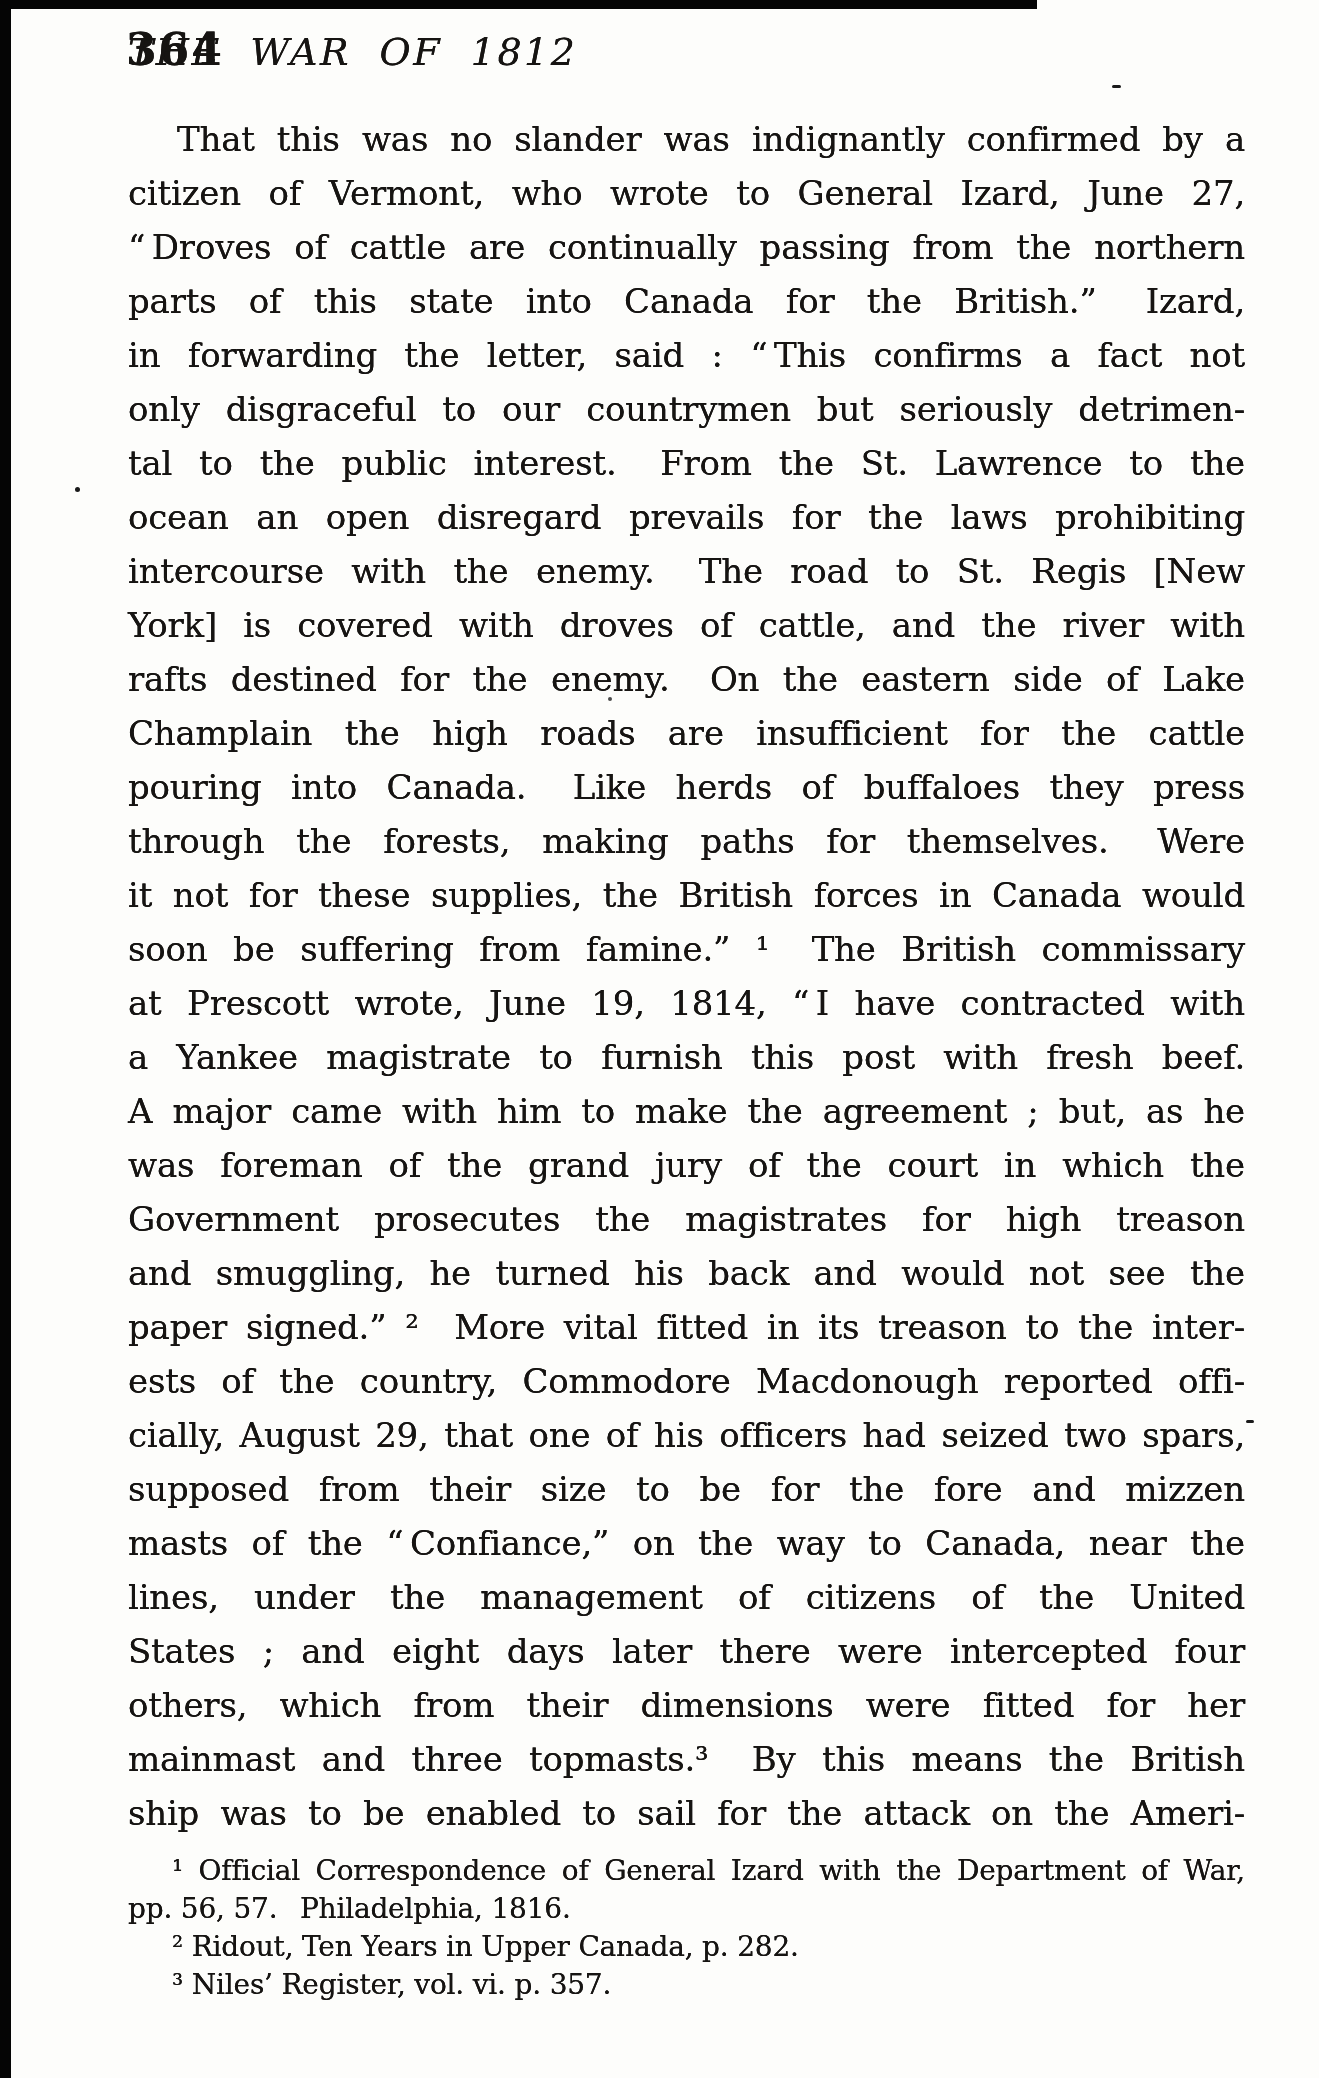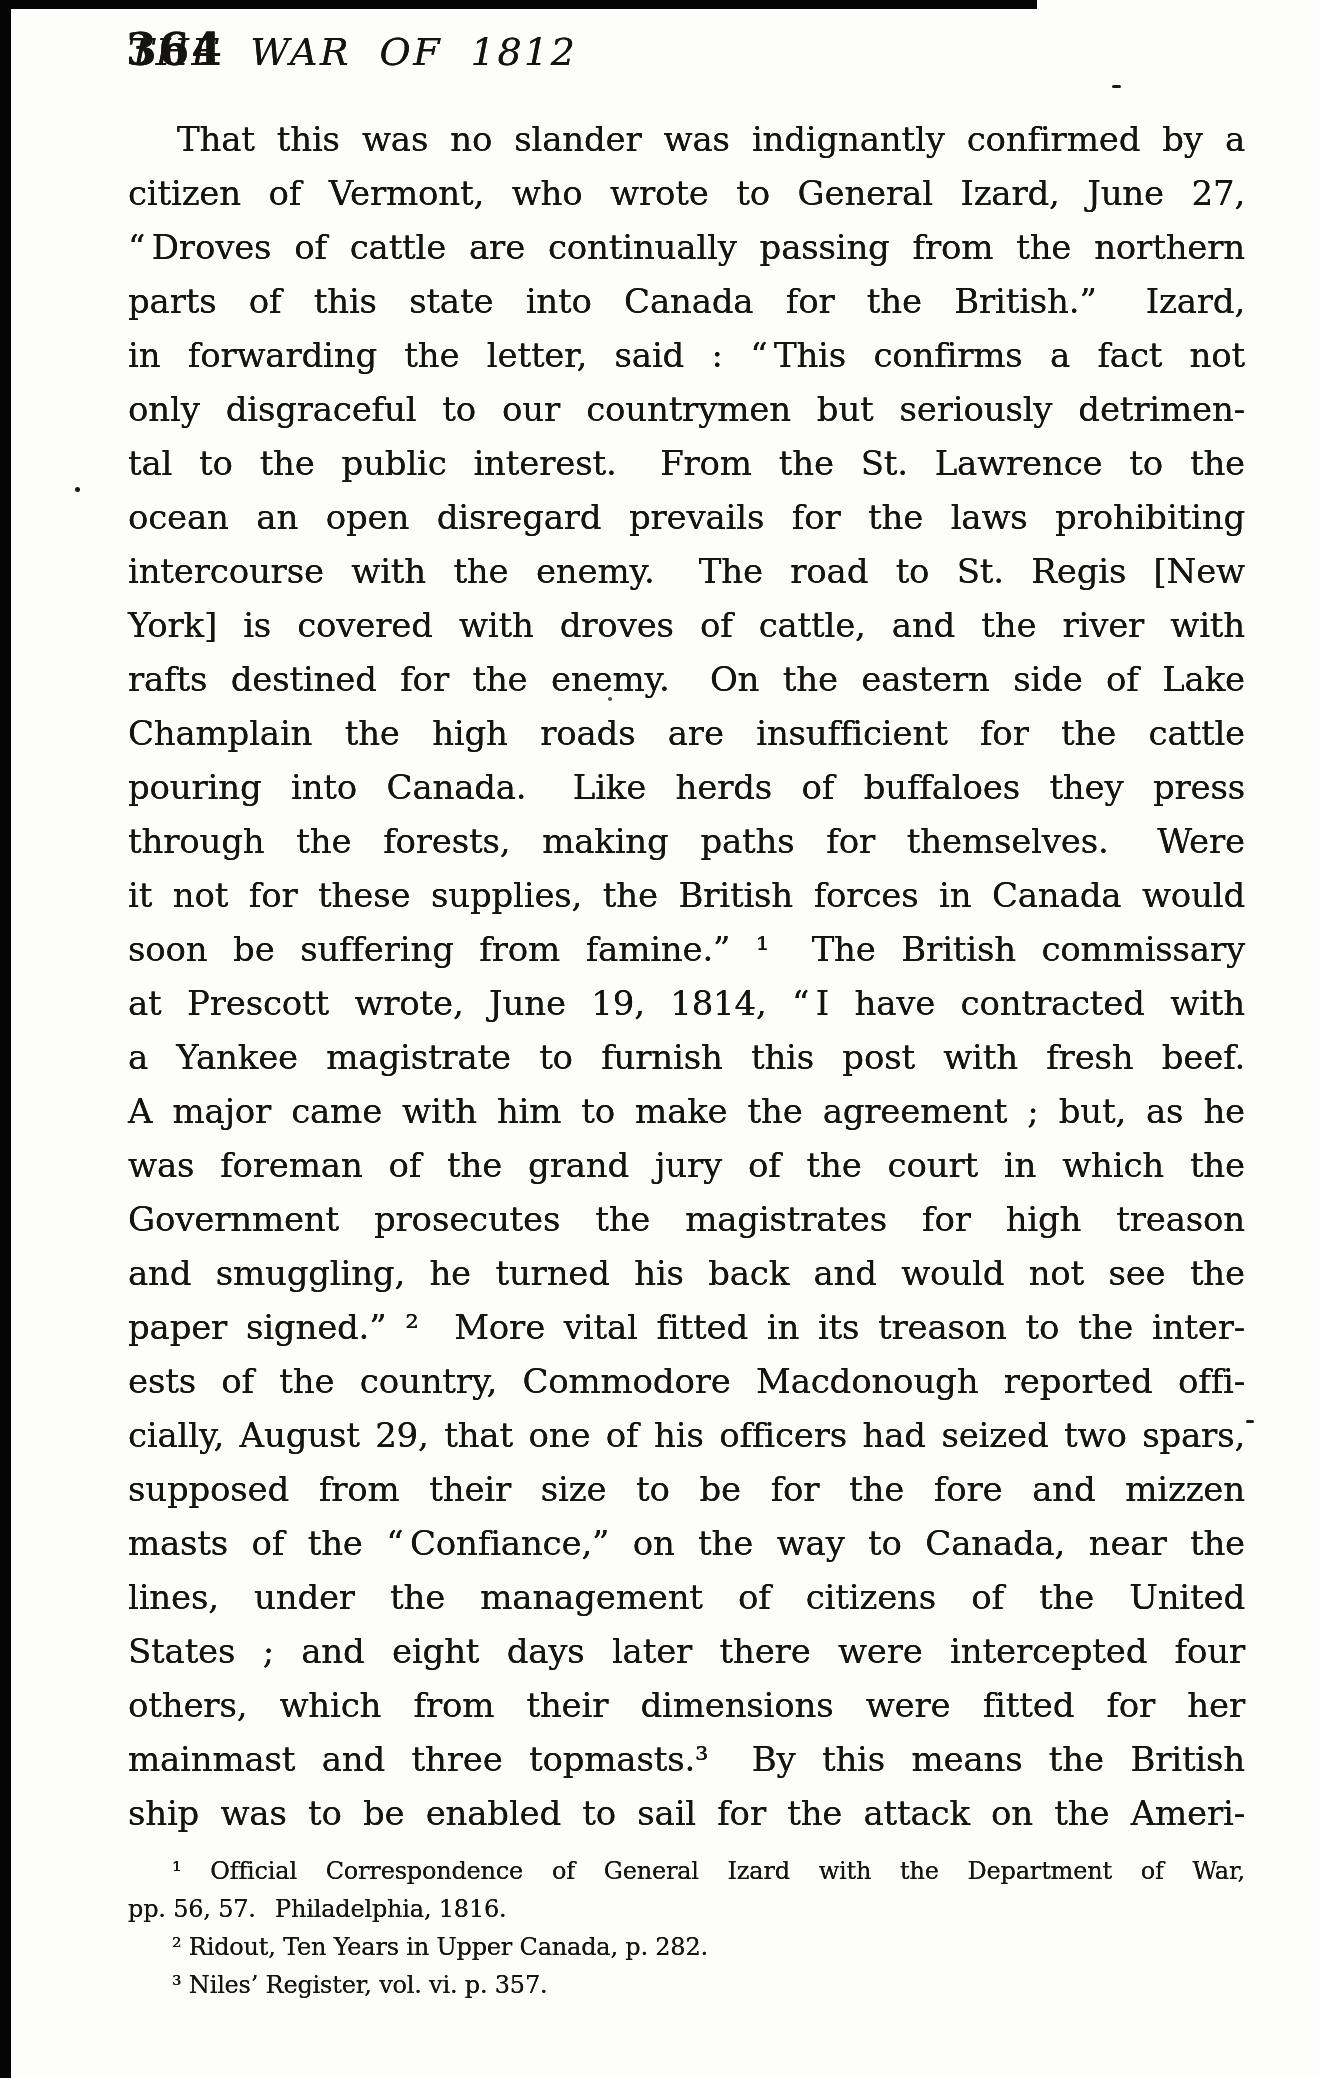--- a/index.html
+++ b/index.html
@@ -66,21 +66,21 @@
     text-justify: inter-word;
     text-shadow: 0 0 0.5px currentColor;
   }
   .indent { text-indent: 49px; }
   .footnotes {
     position: absolute;
     left: 128px; top: 1852px;
     width: 1117px;
   }
   .fn {
-    font-size: 24px;
+    font-size: 28px;
     line-height: 38px;
     letter-spacing: -0.2px;
     text-align: left;
     text-shadow: 0 0 0.4px currentColor;
   }
   .fn.justify {
     text-align: justify;
     text-align-last: justify;
   }
   .fn.indent-sm { text-indent: 44px; }

